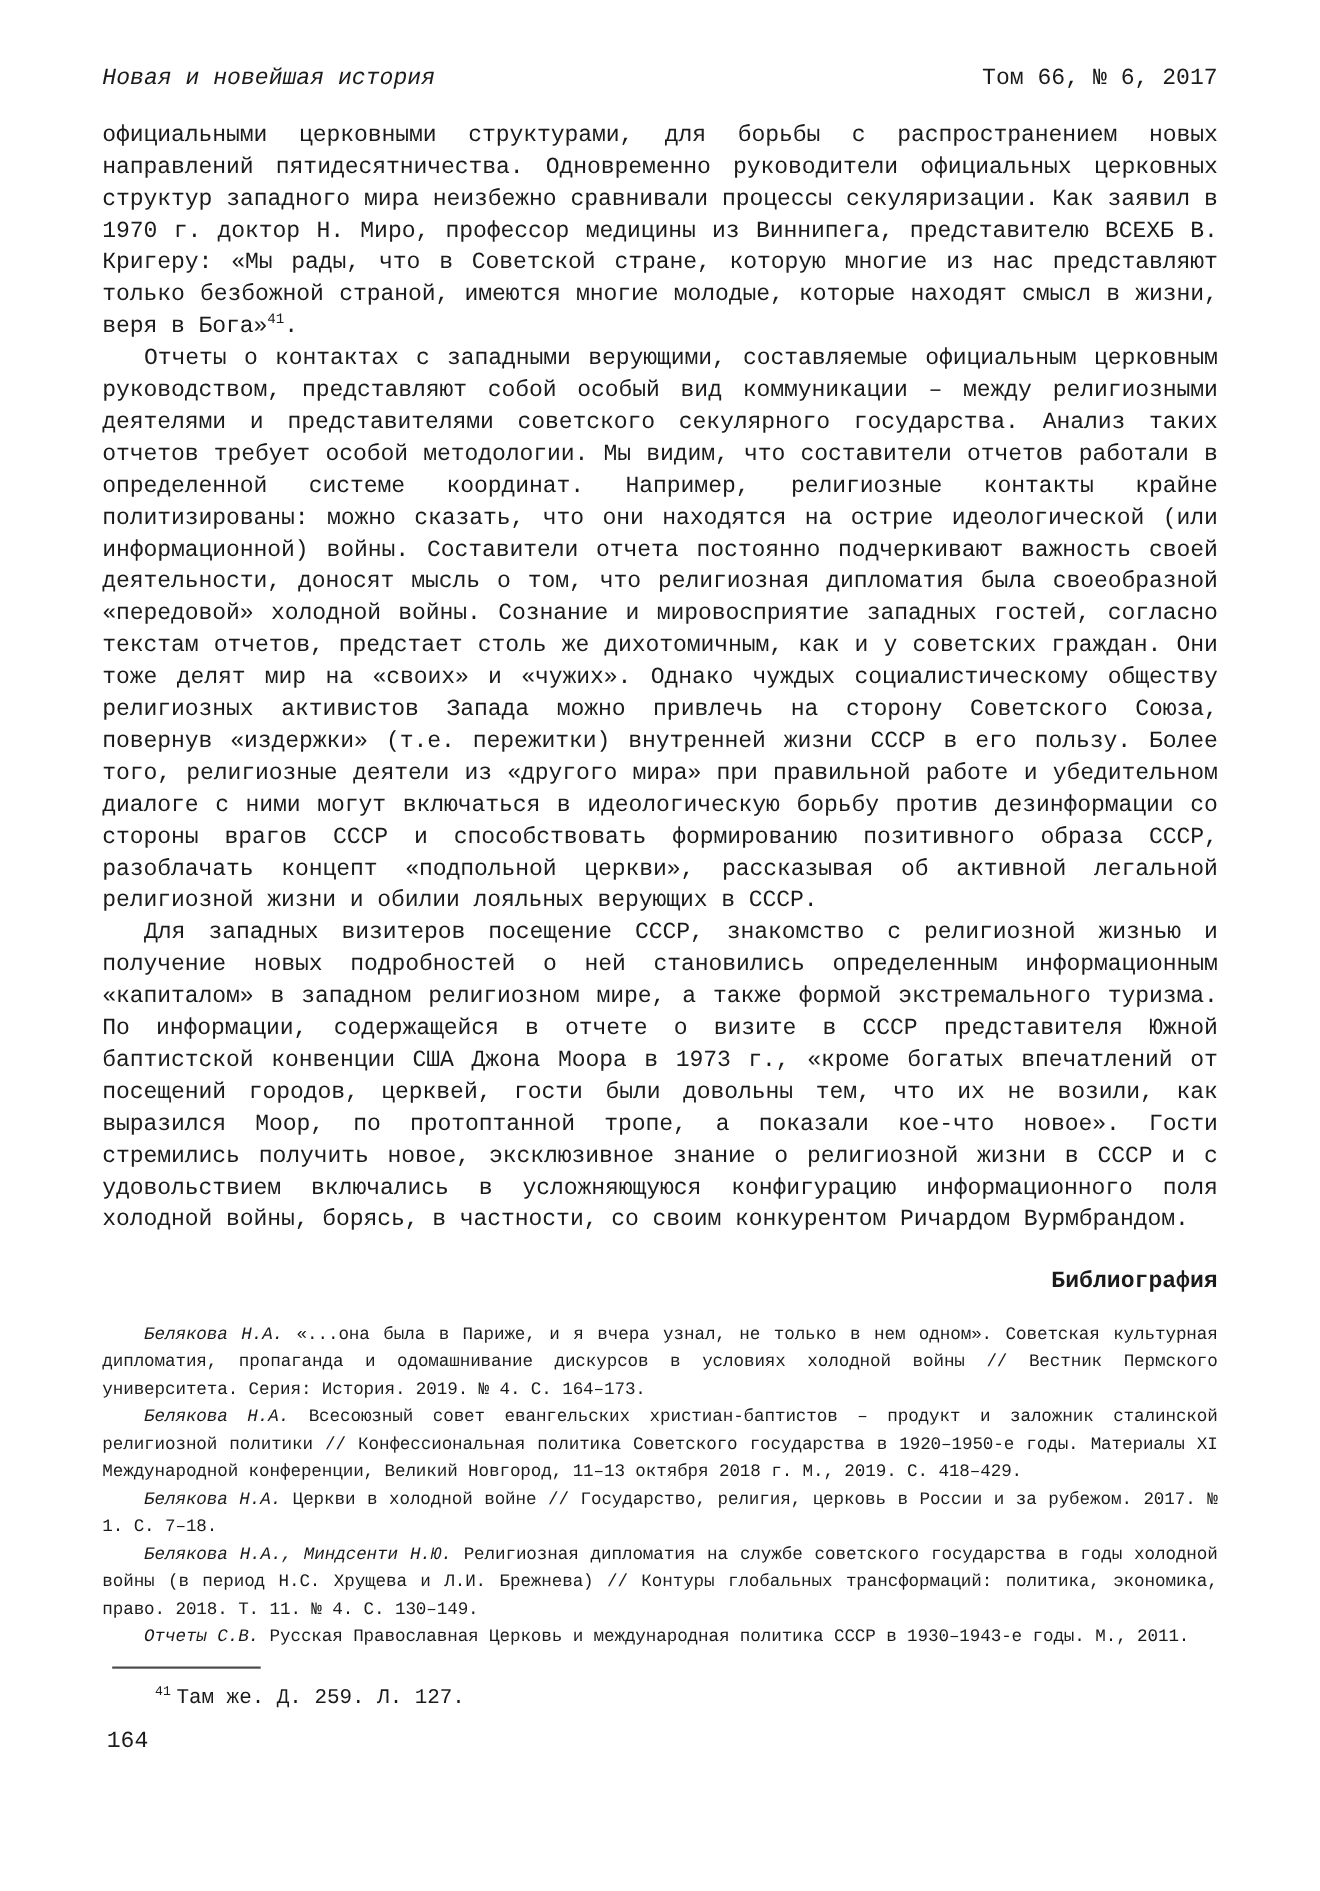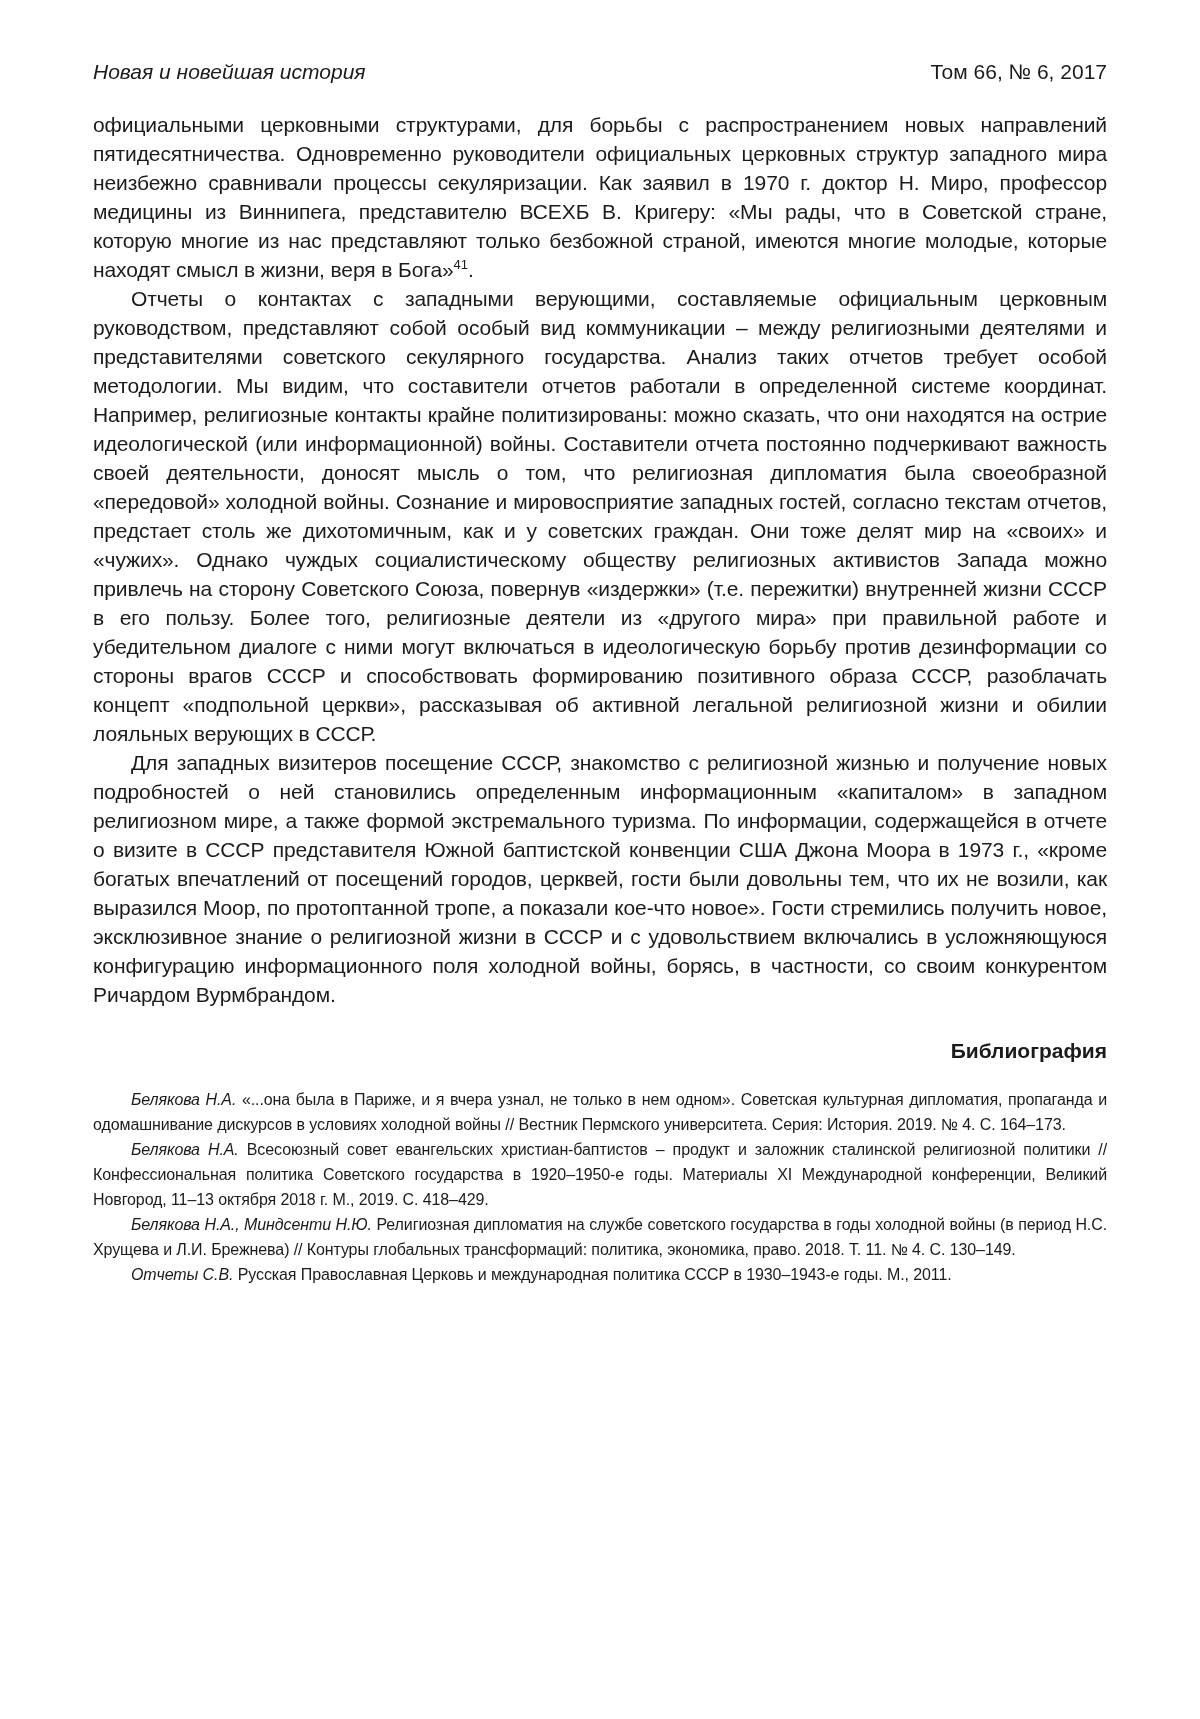--- a/index.html
+++ b/index.html
@@ -6,21 +6,21 @@
     margin: 0;
     padding: 0;
     background: #ffffff;
   }
   .page {
     position: relative;
     width: 1200px;
     height: 1719px;
     background: #ffffff;
     color: #1b1b1b;
-    font-family: Liberation Sans, sans-serif;
+    font-family: Liberation Mono, monospace;
     box-sizing: border-box;
     padding: 60px 93px 0 93px;
     overflow: hidden;
   }
   .running-head {
     display: flex;
     justify-content: space-between;
     align-items: baseline;
     font-size: 21px;
     margin-bottom: 26px;
@@ -98,18 +98,24 @@
     <p class="para"><span>официальными церковными структурами, для борьбы с распространением новых направлений пятидесятничества. Одновременно руководители официальных церковных структур западного мира неизбежно сравнивали процессы секуляризации. Как заявил в 1970 г. доктор Н. Миро, профессор медицины из Виннипега, представителю ВСЕХБ В. Кригеру: «Мы рады, что в Советской стране, которую многие из нас представляют только безбожной страной, имеются многие молодые, которые находят смысл в жизни, веря в Бога»</span><sup class="fn-ref">41</sup><span>.</span></p>
     <p class="para indented">Отчеты о контактах с западными верующими, составляемые официальным церковным руководством, представляют собой особый вид коммуникации – между религиозными деятелями и представителями советского секулярного государства. Анализ таких отчетов требует особой методологии. Мы видим, что составители отчетов работали в определенной системе координат. Например, религиозные контакты крайне политизированы: можно сказать, что они находятся на острие идеологической (или информационной) войны. Составители отчета постоянно подчеркивают важность своей деятельности, доносят мысль о том, что религиозная дипломатия была своеобразной «передовой» холодной войны. Сознание и мировосприятие западных гостей, согласно текстам отчетов, предстает столь же дихотомичным, как и у советских граждан. Они тоже делят мир на «своих» и «чужих». Однако чуждых социалистическому обществу религиозных активистов Запада можно привлечь на сторону Советского Союза, повернув «издержки» (т.е. пережитки) внутренней жизни СССР в его пользу. Более того, религиозные деятели из «другого мира» при правильной работе и убедительном диалоге с ними могут включаться в идеологическую борьбу против дезинформации со стороны врагов СССР и способствовать формированию позитивного образа СССР, разоблачать концепт «подпольной церкви», рассказывая об активной легальной религиозной жизни и обилии лояльных верующих в СССР.</p>
     <p class="para indented">Для западных визитеров посещение СССР, знакомство с религиозной жизнью и получение новых подробностей о ней становились определенным информационным «капиталом» в западном религиозном мире, а также формой экстремального туризма. По информации, содержащейся в отчете о визите в СССР представителя Южной баптистской конвенции США Джона Моора в 1973 г., «кроме богатых впечатлений от посещений городов, церквей, гости были довольны тем, что их не возили, как выразился Моор, по протоптанной тропе, а показали кое-что новое». Гости стремились получить новое, эксклюзивное знание о религиозной жизни в СССР и с удовольствием включались в усложняющуюся конфигурацию информационного поля холодной войны, борясь, в частности, со своим конкурентом Ричардом Вурмбрандом.</p>
   </main>
 
   <h2 class="bib-heading">Библиография</h2>
 
   <section class="bibliography">
     <p class="bib-entry"><span class="bib-authors">Белякова Н.А.</span><span class="bib-text"> «...она была в Париже, и я вчера узнал, не только в нем одном». Советская культурная дипломатия, пропаганда и одомашнивание дискурсов в условиях холодной войны // Вестник Пермского университета. Серия: История. 2019. № 4. С. 164–173.</span></p>
     <p class="bib-entry"><span class="bib-authors">Белякова Н.А.</span><span class="bib-text"> Всесоюзный совет евангельских христиан-баптистов – продукт и заложник сталинской религиозной политики // Конфессиональная политика Советского государства в 1920–1950-е годы. Материалы XI Международной конференции, Великий Новгород, 11–13 октября 2018 г. М., 2019. С. 418–429.</span></p>
+    <p class="bib-entry"><span class="bib-authors">Белякова Н.А.</span><span class="bib-text"> Церкви в холодной войне // Государство, религия, церковь в России и за рубежом. 2017. № 1. С. 7–18.</span></p>
     <p class="bib-entry"><span class="bib-authors">Белякова Н.А., Миндсенти Н.Ю.</span><span class="bib-text"> Религиозная дипломатия на службе советского государства в годы холодной войны (в период Н.С. Хрущева и Л.И. Брежнева) // Контуры глобальных трансформаций: политика, экономика, право. 2018. Т. 11. № 4. С. 130–149.</span></p>
     <p class="bib-entry"><span class="bib-authors">Отчеты С.В.</span><span class="bib-text"> Русская Православная Церковь и международная политика СССР в 1930–1943-е годы. М., 2011.</span></p>
   </section>
 
+  <footer class="footnote-block">
+    <hr class="fn-rule">
+    <p class="footnote"><sup>41</sup><span>Там же. Д. 259. Л. 127.</span></p>
+    <div class="page-number">164</div>
+  </footer>
 
 </div>
 
 </body></html>

